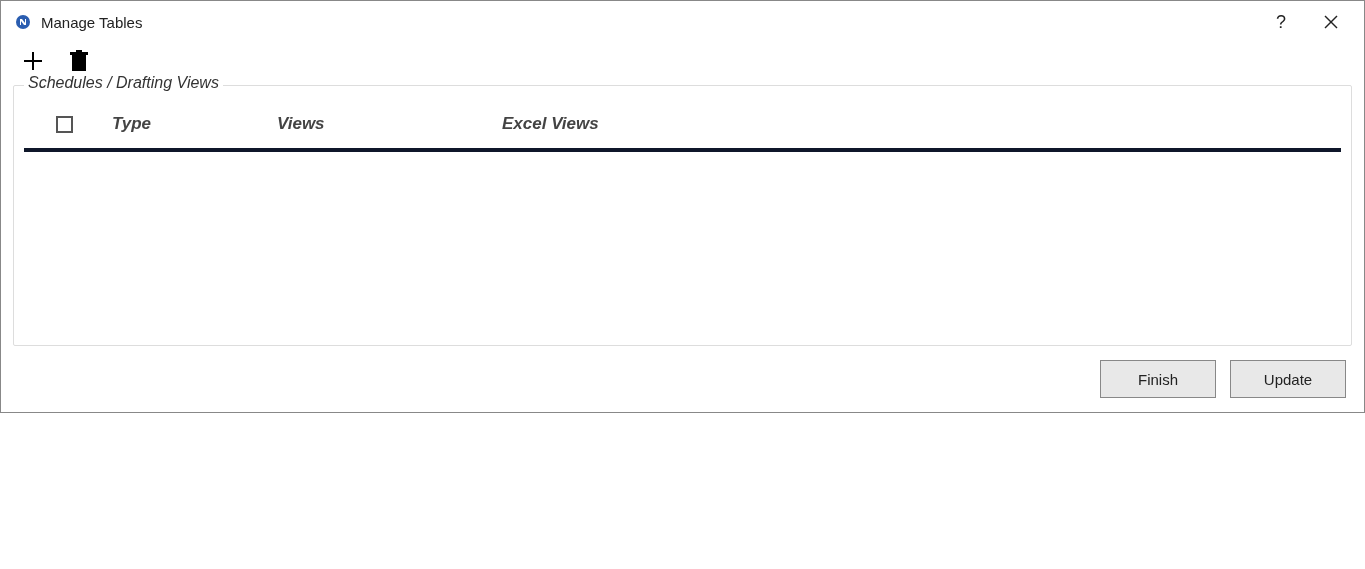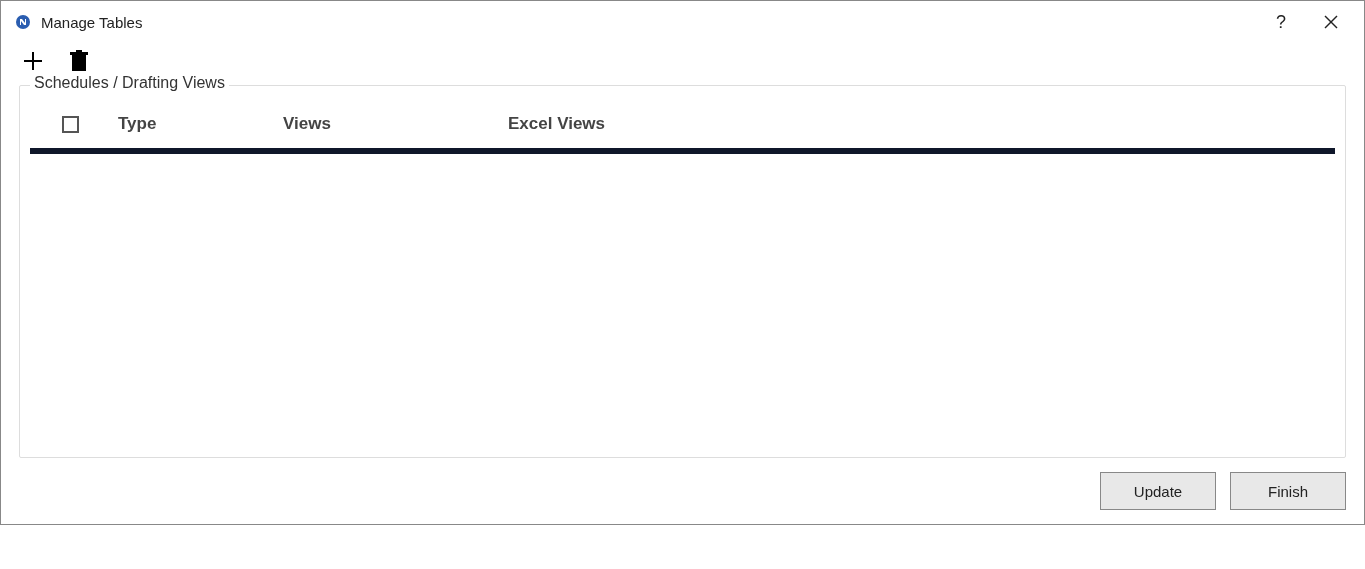--- a/index.html
+++ b/index.html
@@ -5,21 +5,21 @@
     * { box-sizing: border-box; margin: 0; padding: 0; }
     body {
       font-family: "Segoe UI", Tahoma, sans-serif;
       background: #ffffff;
       width: 1365px;
       height: 569px;
       overflow: hidden;
     }
     .dialog {
       width: 1365px;
-      height: 525px;
+      height: 413px;
       border: 1px solid #888;
       background: #fff;
       position: relative;
       display: flex;
       flex-direction: column;
     }
     .titlebar {
       display: flex;
       align-items: center;
       padding: 6px 8px 4px 14px;
@@ -56,27 +56,28 @@
       gap: 18px;
       padding: 6px 18px 10px 18px;
     }
     .tool-btn {
       width: 28px; height: 28px;
       display: flex; align-items: center; justify-content: center;
       cursor: pointer;
     }
     .tool-btn svg { display: block; }
     .groupbox {
-      margin: 0 18px;
+      margin: 0 12px;
       border: 1px solid #ddd;
       border-radius: 2px;
       position: relative;
       flex: 1 1 auto;
       min-height: 0;
       margin-bottom: 14px;
+      font-style: italic;
     }
     .group-label {
       position: absolute;
       top: -12px;
       left: 10px;
       background: #fff;
       padding: 0 4px;
       font-size: 16px;
       color: #333;
     }
@@ -86,21 +87,21 @@
     table {
       width: 100%;
       border-collapse: collapse;
     }
     thead th {
       text-align: left;
       font-weight: 600;
       font-size: 17px;
       color: #444;
       padding: 10px 8px 14px 8px;
-      border-bottom: 6px solid #0f172a;
+      border-bottom: 4px solid #0f172a;
     }
     th.col-check { width: 80px; text-align: center; }
     th.col-type  { width: 165px; }
     th.col-name  { width: 225px; }
     th.col-file  { }
     .checkbox {
       width: 17px; height: 17px;
       border: 2px solid #555;
       display: inline-block;
       vertical-align: middle;
@@ -182,17 +183,17 @@
             <th class="col-name">Views</th>
             <th class="col-file">Excel Views</th>
           </tr>
         </thead>
         <tbody></tbody>
       </table>
     </div>
   </fieldset>
 
   <div class="footer">
+    <button class="btn">Finish</button>
     <button class="btn">Update</button>
-    <button class="btn">Finish</button>
   </div>
 
 </div>
 
 </body></html>

